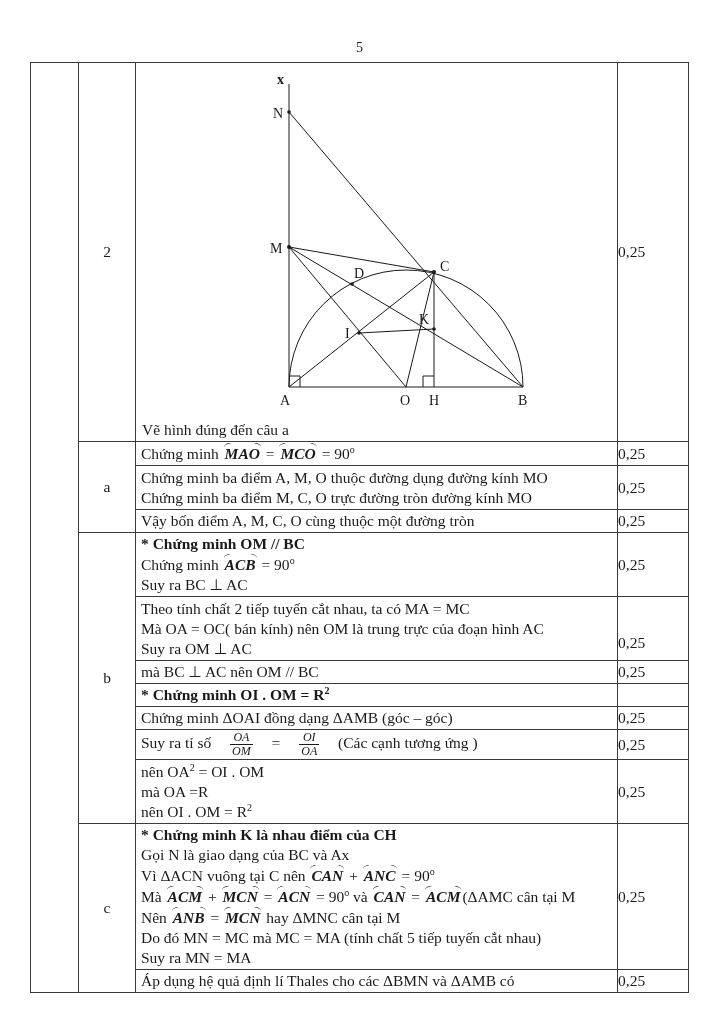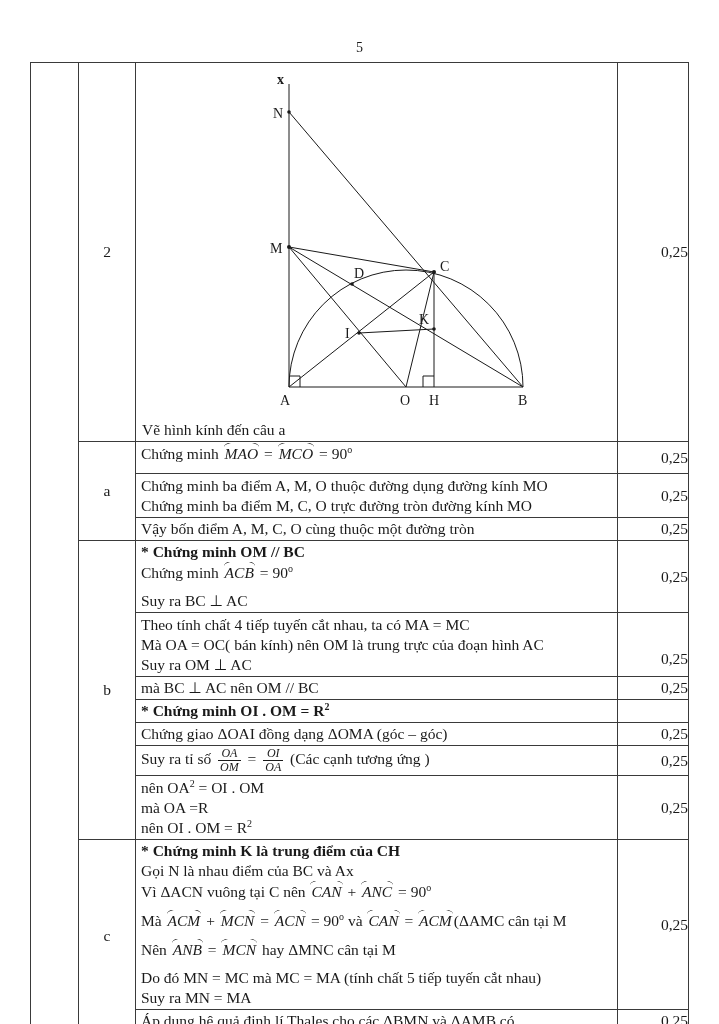--- a/index.html
+++ b/index.html
@@ -6,35 +6,35 @@
   body{
     width:719px;height:1024px;position:relative;background:#ffffff;
     font-family:"Liberation Serif", serif;color:#1a1a1a;overflow:hidden;
   }
   .page-num{position:absolute;top:40px;left:0;width:719px;text-align:center;font-size:14px;}
   table.sheet{position:absolute;left:30px;top:62px;width:658px;border-collapse:collapse;table-layout:fixed;}
   td{border:1px solid #3a3a3a;padding:0;vertical-align:middle;font-size:15.5px;}
   td.c0{border-bottom:1px solid #3a3a3a;}
   td.lbl{text-align:center;}
   td.content{padding:1px 5px;vertical-align:middle;}
-  td.score{text-align:right;}
+  td.score{text-align:left;}
   td.score.bottom{vertical-align:bottom;padding-bottom:8px;}
   .line{line-height:20px;white-space:nowrap;overflow:hidden;}
   .figure-cell{vertical-align:top;}
   .fig-wrap{margin:8px 0 0 125px;width:300px;height:340px;}
   .caption{margin-top:8px;padding-left:1px;}
   .seg-b{font-weight:bold;}
   .seg-sup{vertical-align:super;font-size:10px;line-height:0;}
   .seg-bsup{vertical-align:super;font-size:10px;line-height:0;font-weight:bold;}
-  .seg-ang{font-style:italic;position:relative;display:inline-block;padding:1px 2px 8px;}
+  .seg-ang{font-style:italic;position:relative;display:inline-block;padding:1px 2px 0;font-weight:bold;}
   .seg-ang::before{
     content:"";position:absolute;left:1px;right:1px;top:-2px;height:5px;
     border-top:1.4px solid #1a1a1a;border-radius:50% 50% 0 0 / 100% 100% 0 0;
   }
-  .seg-frac{display:inline-block;vertical-align:middle;text-align:center;font-style:italic;font-size:12px;margin:0 3px;}
+  .seg-frac{display:inline-block;vertical-align:middle;text-align:center;font-style:italic;font-size:12px;margin:0 15px;}
   .seg-frac .num{display:block;line-height:13px;border-bottom:1px solid #1a1a1a;padding:0 2px;}
   .seg-frac .den{display:block;line-height:13px;padding:0 2px;}
   .stub{position:absolute;top:974px;width:1px;height:15px;background:#3a3a3a;}
 </style>
 </head>
 <body>
 
 <div class="page-num">5</div>
 
 <table class="sheet">
@@ -83,21 +83,21 @@
             <text x="174" y="199">C</text>
             <text x="79" y="266">I</text>
             <text x="153" y="252">K</text>
             <text x="14" y="333">A</text>
             <text x="134" y="333">O</text>
             <text x="163" y="333">H</text>
             <text x="252" y="333">B</text>
           </g>
         </svg>
       </div>
-      <div class="line caption">Vẽ hình kính đến câu a</div>
+      <div class="line caption">Vẽ hình đúng đến câu a</div>
     </td>
     <td class="score">0,25</td>
   </tr>
 
   <tr style="height:22px">
     <td class="lbl" rowspan="3">a</td>
     <td class="content">
       <div class="line">Chứng minh <span class="seg-ang">MAO</span> = <span class="seg-ang">MCO</span> = 90<span class="seg-sup">o</span></div>
     </td>
     <td class="score">0,25</td>
@@ -123,21 +123,21 @@
     <td class="content">
       <div class="line"><span class="seg-b">* Chứng minh OM // BC</span></div>
       <div class="line">Chứng minh <span class="seg-ang">ACB</span> = 90<span class="seg-sup">o</span></div>
       <div class="line">Suy ra BC ⊥ AC</div>
     </td>
     <td class="score">0,25</td>
   </tr>
 
   <tr style="height:64px">
     <td class="content">
-      <div class="line">Theo tính chất 4 tiếp tuyến cắt nhau, ta có MA = MC</div>
+      <div class="line">Theo tính chất 2 tiếp tuyến cắt nhau, ta có MA = MC</div>
       <div class="line">Mà OA = OC( bán kính) nên OM là trung trực của đoạn hình AC</div>
       <div class="line">Suy ra  OM ⊥ AC</div>
     </td>
     <td class="score bottom">0,25</td>
   </tr>
 
   <tr style="height:21px">
     <td class="content">
       <div class="line">mà BC ⊥ AC nên OM // BC</div>
     </td>
@@ -146,21 +146,21 @@
 
   <tr style="height:21px">
     <td class="content">
       <div class="line"><span class="seg-b">* Chứng minh OI . OM = R</span><span class="seg-bsup">2</span></div>
     </td>
     <td class="score"></td>
   </tr>
 
   <tr style="height:21px">
     <td class="content">
-      <div class="line">Chứng giao ΔOAI đồng dạng ΔOMA (góc – góc)</div>
+      <div class="line">Chứng minh ΔOAI đồng dạng ΔAMB (góc – góc)</div>
     </td>
     <td class="score">0,25</td>
   </tr>
 
   <tr style="height:30px">
     <td class="content">
       <div class="line">Suy ra tỉ số <span class="seg-frac"><span class="num">OA</span><span class="den">OM</span></span> = <span class="seg-frac"><span class="num">OI</span><span class="den">OA</span></span> (Các cạnh tương ứng )</div>
     </td>
     <td class="score">0,25</td>
   </tr>
@@ -170,22 +170,22 @@
       <div class="line">nên OA<span class="seg-sup">2</span> = OI . OM</div>
       <div class="line">mà OA =R</div>
       <div class="line">nên OI . OM = R<span class="seg-sup">2</span></div>
     </td>
     <td class="score">0,25</td>
   </tr>
 
   <tr style="height:140px">
     <td class="lbl" rowspan="2">c</td>
     <td class="content">
-      <div class="line"><span class="seg-b">* Chứng minh K là trung điểm của CH</span></div>
-      <div class="line">Gọi N là nhau điểm của BC và Ax</div>
+      <div class="line"><span class="seg-b">* Chứng minh K là nhau điểm của CH</span></div>
+      <div class="line">Gọi N là giao dạng của BC và Ax</div>
       <div class="line">Vì ΔACN vuông tại C nên <span class="seg-ang">CAN</span> + <span class="seg-ang">ANC</span> = 90<span class="seg-sup">o</span></div>
       <div class="line">Mà <span class="seg-ang">ACM</span> + <span class="seg-ang">MCN</span> = <span class="seg-ang">ACN</span> = 90<span class="seg-sup">o</span> và <span class="seg-ang">CAN</span> = <span class="seg-ang">ACM</span>(ΔAMC cân tại M</div>
       <div class="line">Nên <span class="seg-ang">ANB</span> = <span class="seg-ang">MCN</span> hay ΔMNC cân tại M</div>
       <div class="line">Do đó MN = MC mà MC = MA (tính chất 5 tiếp tuyến cắt nhau)</div>
       <div class="line">Suy ra MN = MA</div>
     </td>
     <td class="score">0,25</td>
   </tr>
 
   <tr style="height:21px">

